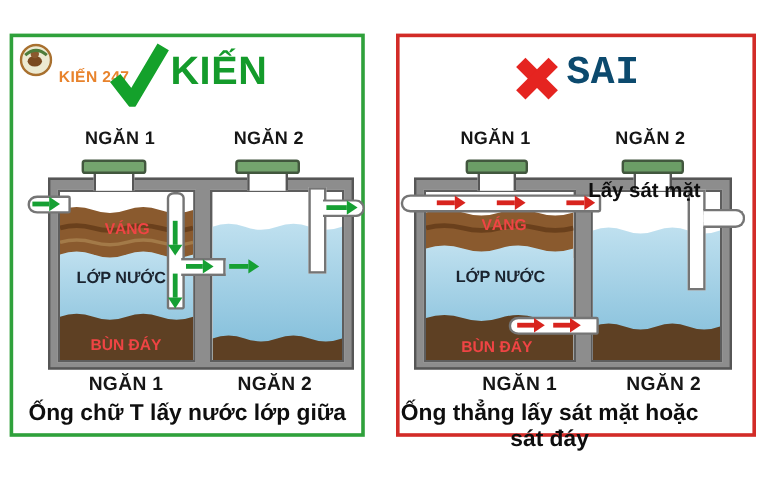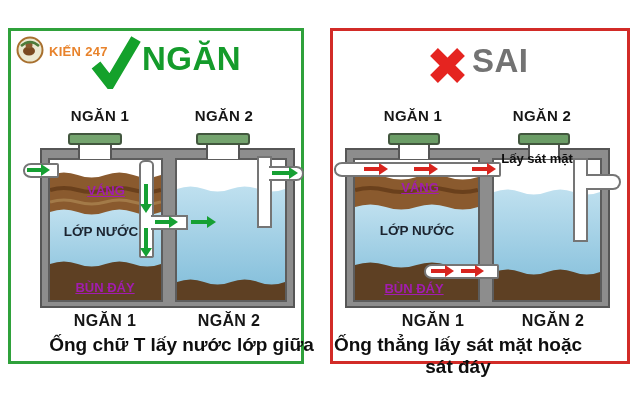--- a/index.html
+++ b/index.html
@@ -2,47 +2,47 @@
 <html><head>
 <meta charset="utf-8">
 <style>
   html,body{margin:0;padding:0;background:#fff;}
   .stage{position:relative;width:640px;height:400px;background:#ffffff;overflow:hidden;
          font-family:"Liberation Sans","DejaVu Sans",sans-serif;color:#111;}
   .abs{position:absolute;}
   .panel{position:absolute;top:28px;height:336px;box-sizing:border-box;background:#fff;}
   .panel-left{left:8px;width:296px;border:3px solid #2fa13b;}
   .panel-right{left:330px;width:300px;border:3px solid #d22b27;}
-  .brand-text{position:absolute;left:49px;top:44px;font-size:13px;font-weight:800;color:#e8832c;letter-spacing:.3px;}
+  .brand-text{position:absolute;left:49px;top:56px;font-size:13px;font-weight:800;color:#e8832c;letter-spacing:.3px;}
   .verdict{position:absolute;font-size:33px;font-weight:800;letter-spacing:.5px;}
   .verdict-correct{left:142px;top:40px;color:#149b2b;}
-  .verdict-wrong{left:472px;top:42px;color:#737373;}
+  .verdict-wrong{left:472px;top:42px;color:#0c4a6e;font-family:Liberation Mono, monospace;}
   .ngan-top{position:absolute;top:107px;transform:translateX(-50%);font-size:15px;font-weight:800;color:#161616;letter-spacing:.3px;}
   .ngan-bottom{position:absolute;top:312px;transform:translateX(-50%);font-size:16px;font-weight:800;color:#161616;letter-spacing:.3px;}
   .caption{position:absolute;top:334px;text-align:center;font-size:19px;font-weight:800;color:#0e0e0e;}
   .tank{position:absolute;top:148px;height:160px;background:#8d8d8d;border:2px solid #565656;box-sizing:border-box;z-index:2;}
   .comp{position:absolute;top:158px;height:144px;background:#fff;border:2px solid #5d5d5d;box-sizing:border-box;overflow:hidden;z-index:3;}
   .comp svg{display:block;width:100%;height:100%;}
   .lid{position:absolute;top:133px;height:12px;background:#74a46e;border:2px solid #42573e;border-radius:3px;box-sizing:border-box;z-index:4;}
   .collar{position:absolute;top:145px;height:14px;background:#fff;border-left:2px solid #565656;border-right:2px solid #565656;box-sizing:border-box;z-index:4;}
   .pipe{position:absolute;background:#fff;border:2px solid #757575;box-sizing:border-box;z-index:5;}
   .cap-left{border-radius:8px 2px 2px 8px / 7px 2px 2px 7px;}
   .cap-right{border-radius:0 8px 8px 0 / 0 8px 8px 0;}
   .no-left{border-left:none;}
   .arrow{position:absolute;height:4px;background:var(--c);z-index:6;}
   .arrow::after{content:"";position:absolute;left:100%;top:50%;transform:translateY(-50%);
     border-left:9px solid var(--c);border-top:6px solid transparent;border-bottom:6px solid transparent;}
   .arrowv{position:absolute;width:4px;background:var(--c);z-index:6;}
   .arrowv::after{content:"";position:absolute;top:100%;left:50%;transform:translateX(-50%);
     border-top:9px solid var(--c);border-left:6px solid transparent;border-right:6px solid transparent;}
   .green{--c:#16a033;} .red{--c:#d8241e;}
   .layer-label{position:absolute;transform:translateX(-50%);font-weight:800;z-index:7;white-space:nowrap;}
-  .lbl-white{color:#a21caf;font-size:13px;text-decoration:underline;}
+  .lbl-white{color:#ef4444;font-size:13px;}
   .lbl-dark{color:#1b2430;font-size:13.5px;}
-  .ann{position:absolute;transform:translateX(-50%);text-align:left;font-size:13px;font-weight:800;
+  .ann{position:absolute;transform:translateX(-50%);text-align:left;font-size:17px;font-weight:800;
        color:#0d0d0d;line-height:16px;z-index:7;white-space:nowrap;}
 </style>
 </head>
 <body>
 
 <div class="stage">
 
   <div class="panel panel-left"></div>
   <div class="panel panel-right"></div>
 
@@ -50,21 +50,21 @@
     <circle cx="14" cy="14" r="12.5" fill="#ecead2" stroke="#a8702f" stroke-width="2"></circle>
     <ellipse cx="13" cy="15" rx="6" ry="4.5" fill="#7a4a20"></ellipse>
     <circle cx="13" cy="9" r="3.5" fill="#8a5a2e"></circle>
     <path d="M5 10 Q14 2 23 10" stroke="#4e7c3a" stroke-width="2.5" fill="none"></path>
   </svg>
   <div class="brand-text">KIẾN 247</div>
 
   <svg class="abs" style="left:88px;top:33px;z-index:7;" width="54" height="56" viewBox="0 0 54 56">
     <polyline points="8,32 22,50 48,6" fill="none" stroke="#14a12b" stroke-width="11"></polyline>
   </svg>
-  <div class="verdict verdict-correct">NGĂN</div>
+  <div class="verdict verdict-correct">KIẾN</div>
 
   <svg class="abs" style="left:429px;top:47px;z-index:7;" width="37" height="37" viewBox="0 0 37 37">
     <line x1="5" y1="5" x2="32" y2="32" stroke="#e52420" stroke-width="11"></line>
     <line x1="32" y1="5" x2="5" y2="32" stroke="#e52420" stroke-width="11"></line>
   </svg>
   <div class="verdict verdict-wrong">SAI</div>
 
   <div class="ngan-top" style="left:100px;">NGĂN 1</div>
   <div class="ngan-top" style="left:224px;">NGĂN 2</div>
   <div class="ngan-top" style="left:413px;">NGĂN 1</div>
@@ -179,16 +179,16 @@
     <div>Lấy sát mặt</div>
   </div>
   <div class="ann" style="left:537px;top:252px;">
   </div>
 
   <div class="ngan-bottom" style="left:105px;">NGĂN 1</div>
   <div class="ngan-bottom" style="left:229px;">NGĂN 2</div>
   <div class="ngan-bottom" style="left:433px;">NGĂN 1</div>
   <div class="ngan-bottom" style="left:553px;">NGĂN 2</div>
 
-  <div class="caption" style="left:8px;width:347px;">Ống chữ T lấy nước lớp giữa</div>
+  <div class="caption" style="left:8px;width:296px;">Ống chữ T lấy nước lớp giữa</div>
   <div class="caption" style="left:330px;width:256px;">Ống thẳng lấy sát mặt hoặc sát đáy</div>
 
 </div>
 
 </body></html>

